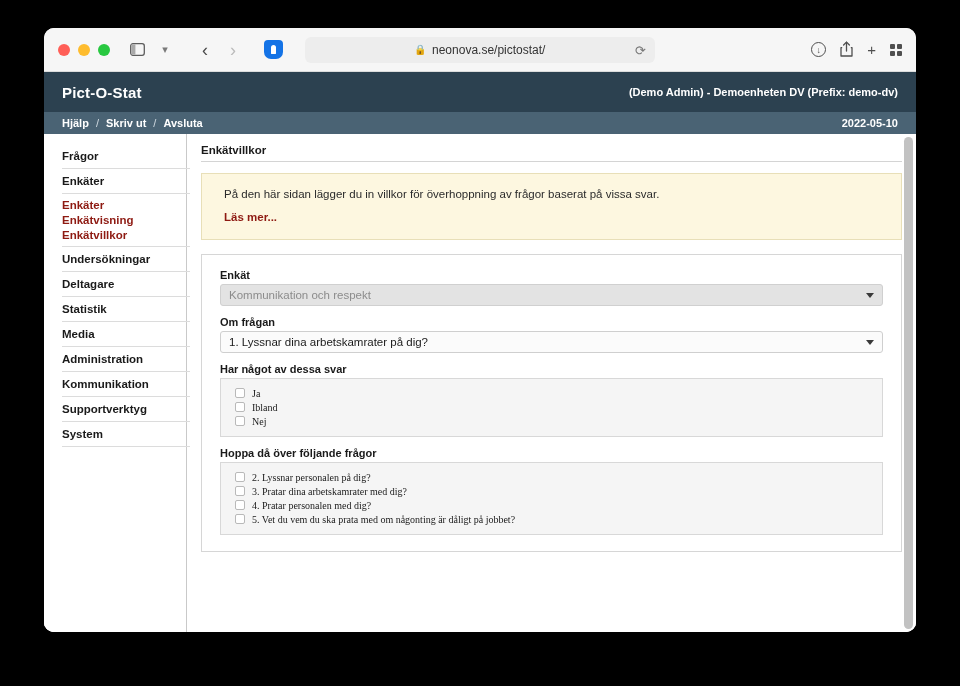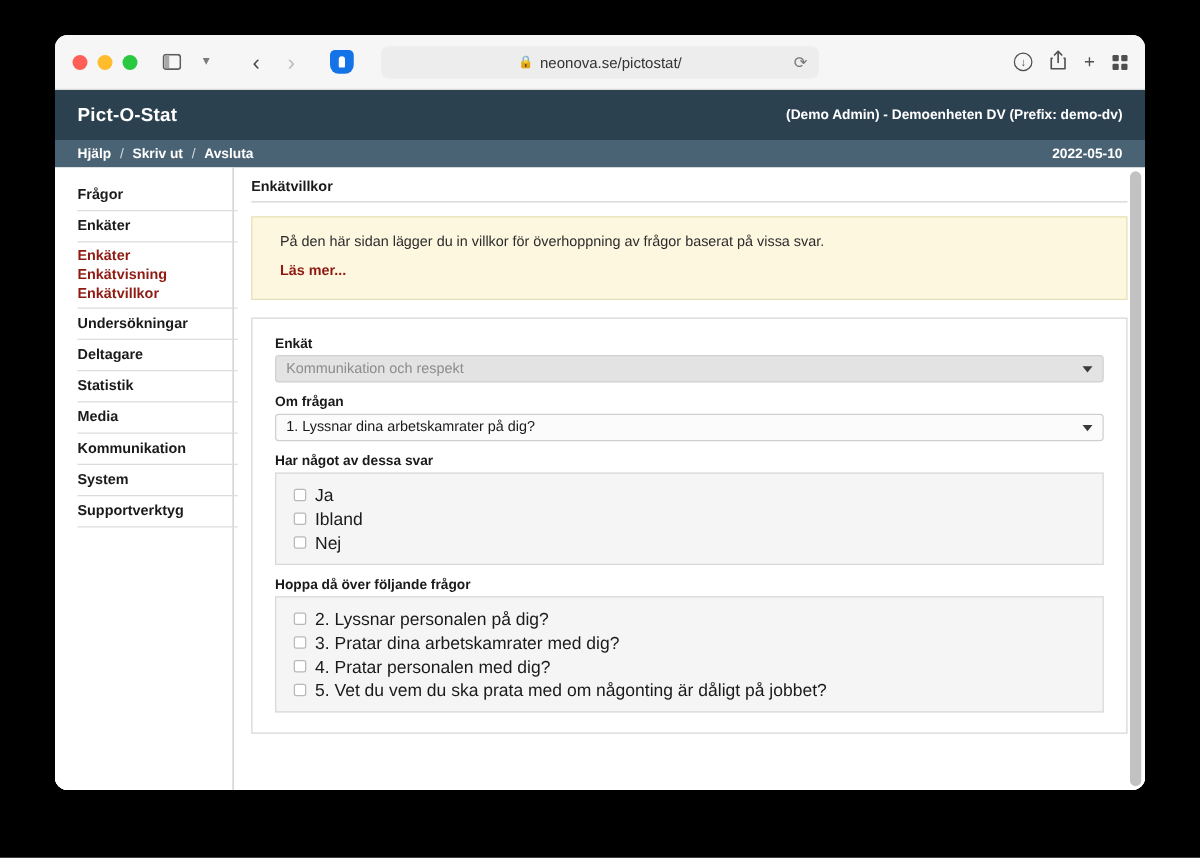--- a/index.html
+++ b/index.html
@@ -249,21 +249,21 @@
     padding: 1.5px 0;
     cursor: pointer;
   }
   .cbox {
     width: 10px; height: 10px;
     border: 1px solid #b9b9b9;
     background: #ffffff;
     border-radius: 2px;
     flex-shrink: 0;
   }
-  .check-label { font-size: 14px; color: #1a1a1a; }
+  .check-label { font-size: 10px; color: #1a1a1a; font-family: Liberation Serif, serif; }
 
   .panel-actions {
     background: #fdf7e0;
     border: 1px solid #e8dfb8;
     padding: 13px 18px;
   }
   .btn {
     display: inline-block;
     height: 22px;
     padding: 0 11px;
@@ -380,23 +380,24 @@
         <div class="side-sub-group">
           <div class="side-sub">Enkäter</div>
           <div class="side-sub">Enkätvisning</div>
           <div class="side-sub">Enkätvillkor</div>
         </div>
 
         <div class="side-item">Undersökningar</div>
         <div class="side-item">Deltagare</div>
         <div class="side-item">Statistik</div>
         <div class="side-item">Media</div>
+        <div class="side-item">Administration</div>
         <div class="side-item">Kommunikation</div>
+        <div class="side-item">Supportverktyg</div>
         <div class="side-item">System</div>
-        <div class="side-item">Supportverktyg</div>
       </div>
 
       <div id="content">
 
         <div id="page-title">Enkätvillkor</div>
 
         <div class="panel-info">
           <div class="info-text">På den här sidan lägger du in villkor för överhoppning av frågor baserat på vissa svar.</div>
           <a class="info-link">Läs mer...</a>
         </div>

